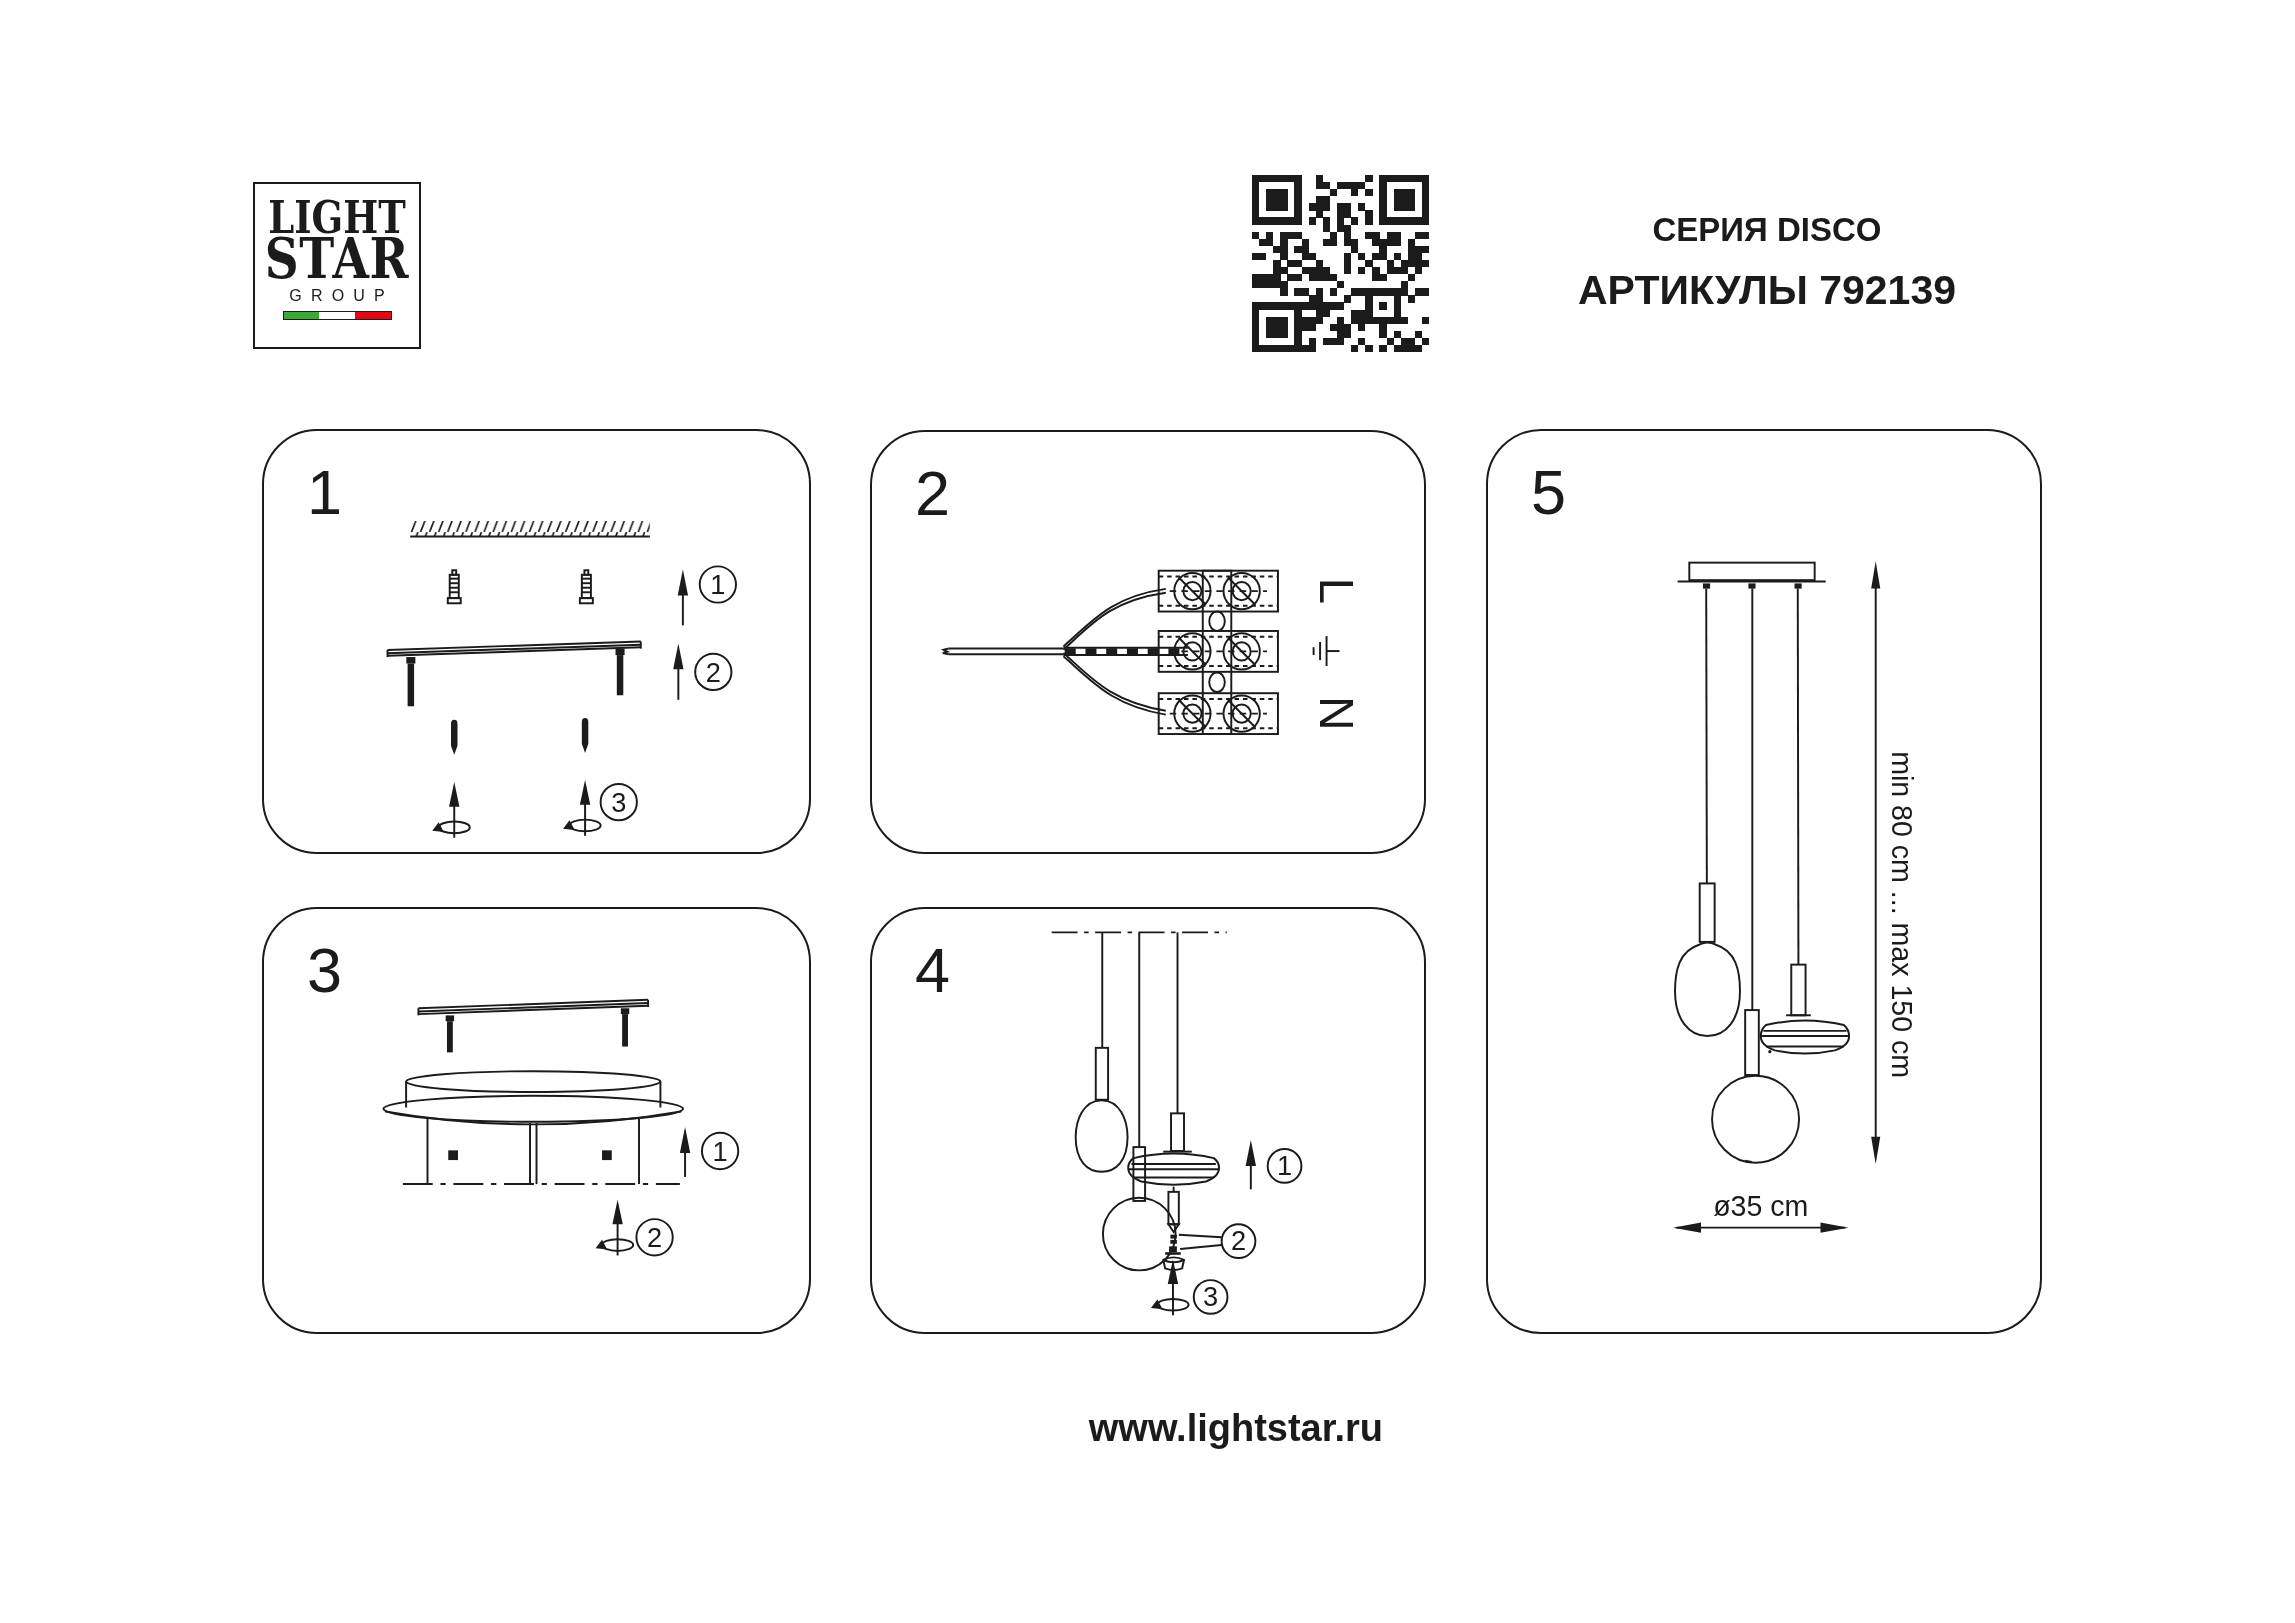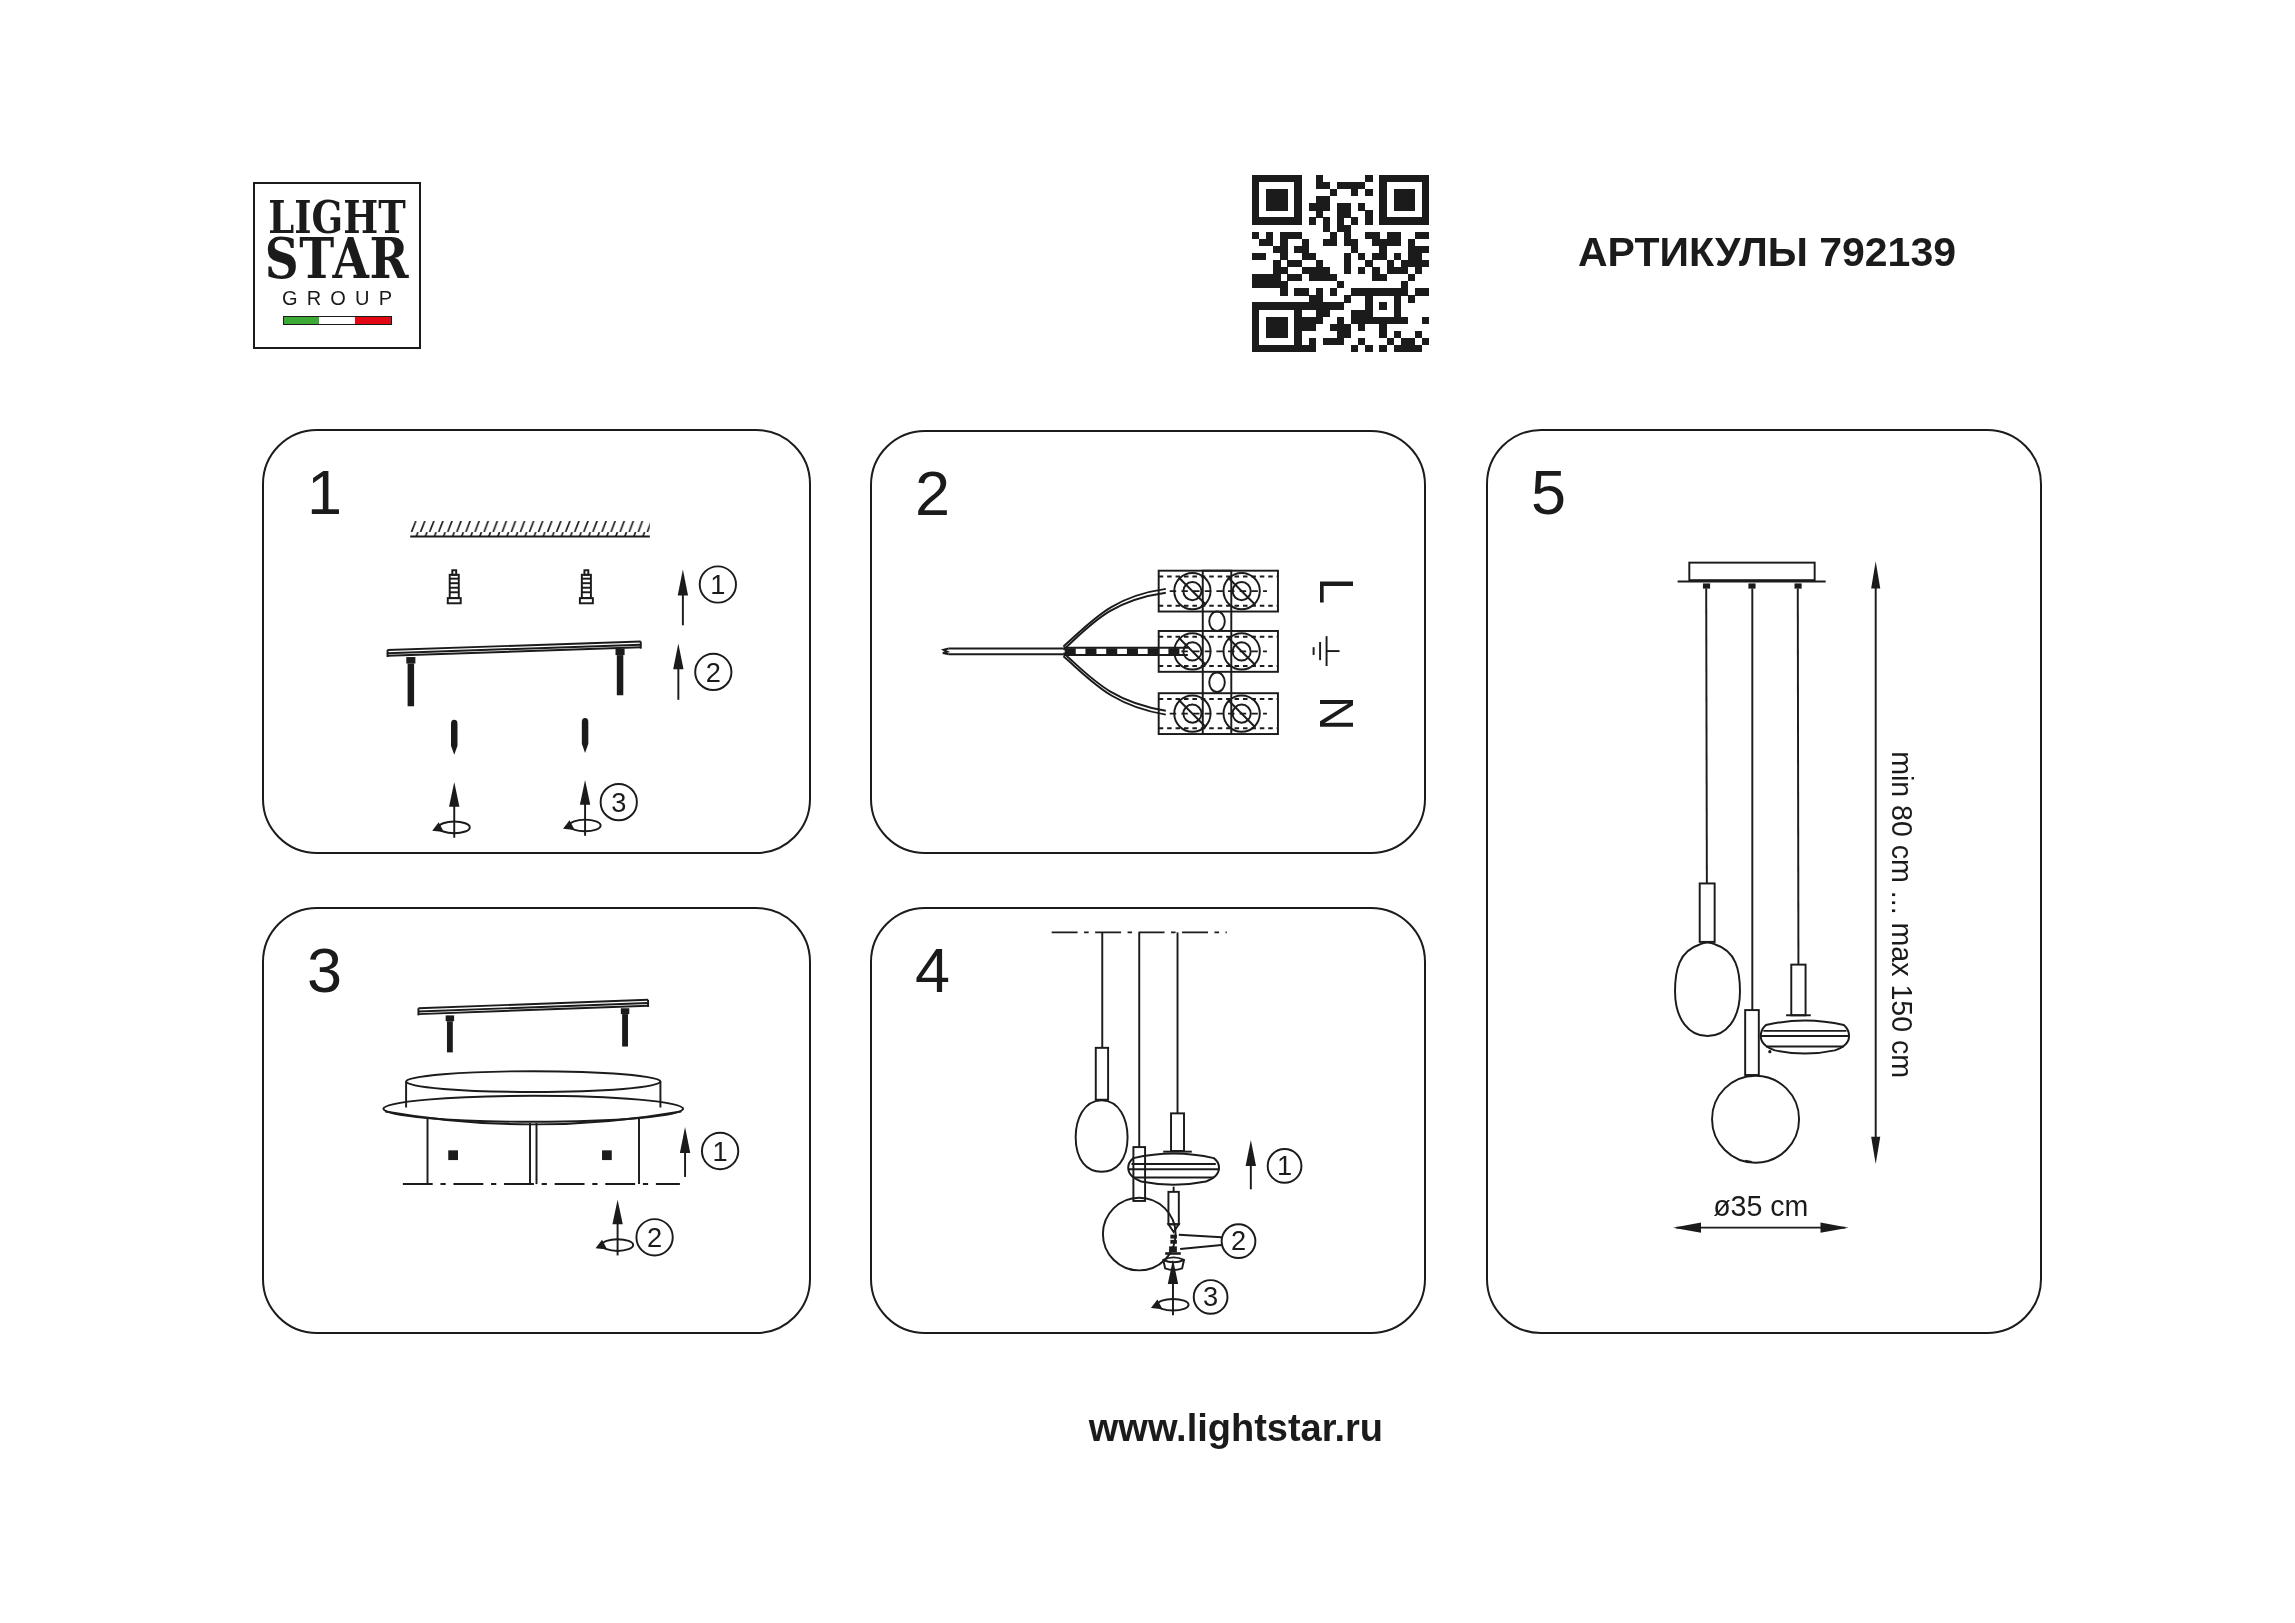--- a/index.html
+++ b/index.html
@@ -3,21 +3,21 @@
 <meta charset="utf-8">
 <style>
   html,body{margin:0;padding:0;background:#fff;}
   body{width:2295px;height:1623px;position:relative;font-family:"Liberation Sans",sans-serif;color:#1b1b1b;}
   #sheet{position:absolute;inset:0;background:#fff;overflow:hidden;}
 
   
   #logo-box{position:absolute;left:253px;top:182px;width:168px;height:167px;border:2px solid #1b1b1b;box-sizing:border-box;text-align:center;}
   .logo-light{margin-top:14.4px;font-family:"DejaVu Serif","Liberation Serif",serif;font-weight:700;font-size:37px;line-height:39px;transform:scaleY(1.22);letter-spacing:0px;}
   .logo-star{font-family:"DejaVu Serif","Liberation Serif",serif;font-weight:700;font-size:47px;line-height:48px;transform:scaleY(1.2);letter-spacing:0.7px;margin-top:-2.6px;}
-  .logo-group{font-size:20px;font-weight:400;letter-spacing:9.2px;padding-left:9.2px;margin-top:3.9px;}
+  .logo-group{font-size:16px;font-weight:400;letter-spacing:9.2px;padding-left:9.2px;margin-top:3.9px;}
   .logo-flag{width:107px;height:7.2px;margin:5.9px auto 0;display:flex;border:1.3px solid #1b1b1b;box-sizing:content-box;}
   .logo-flag div{flex:1;}
 
   #title{position:absolute;left:419px;top:204px;width:831px;text-align:center;font-weight:700;font-size:55px;line-height:63px;white-space:nowrap;}
   #title span{display:inline-block;transform:scaleX(.84);transform-origin:50% 50%;}
 
   #series-block{position:absolute;left:1564px;top:211px;width:406px;text-align:center;}
   #series{font-size:33px;font-weight:700;}
   #articles{font-size:41px;font-weight:700;margin-top:18.3px;text-align:center;}
 
@@ -355,20 +355,21 @@
       <rect x="151.20000000000002" y="259.20000000000005" width="11.100000000000001" height="11.100000000000001" fill="#1b1b1b"></rect>
       <rect x="172.8" y="259.20000000000005" width="11.100000000000001" height="11.100000000000001" fill="#1b1b1b"></rect>
       <rect x="194.4" y="259.20000000000005" width="11.100000000000001" height="11.100000000000001" fill="#1b1b1b"></rect>
       <rect x="216" y="259.20000000000005" width="11.100000000000001" height="11.100000000000001" fill="#1b1b1b"></rect>
       <rect x="226.8" y="259.20000000000005" width="11.100000000000001" height="11.100000000000001" fill="#1b1b1b"></rect>
       <rect x="237.60000000000002" y="259.20000000000005" width="11.100000000000001" height="11.100000000000001" fill="#1b1b1b"></rect>
       <rect x="248.4" y="259.20000000000005" width="11.100000000000001" height="11.100000000000001" fill="#1b1b1b"></rect>
     </svg>
 
   <div id="series-block">
+    <div id="series">СЕРИЯ DISCO</div>
     <div id="articles">АРТИКУЛЫ 792139</div>
   </div>
 
   <div id="panel1" class="panel">
     <svg viewBox="0 0 838 650">
       <defs>
         <pattern id="hatch" width="14" height="26" patternUnits="userSpaceOnUse">
           <line x1="12" y1="0" x2="2" y2="26" stroke="#1b1b1b" stroke-width="2.6"></line>
         </pattern>
         <g id="tscrew">

